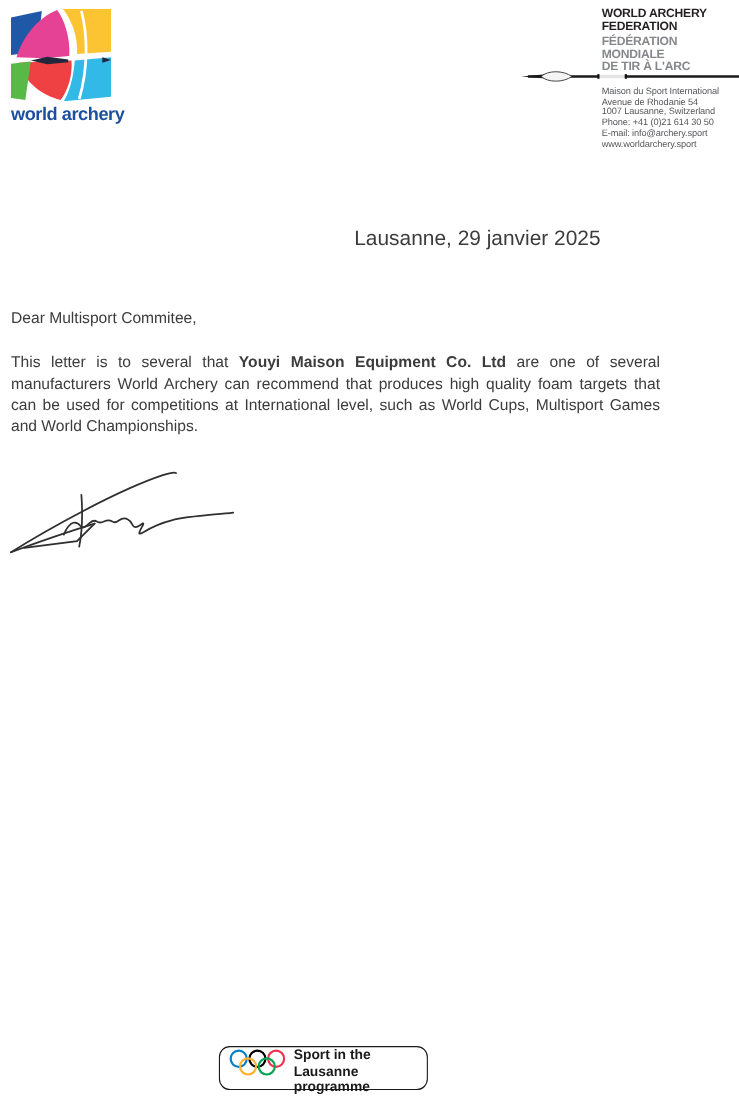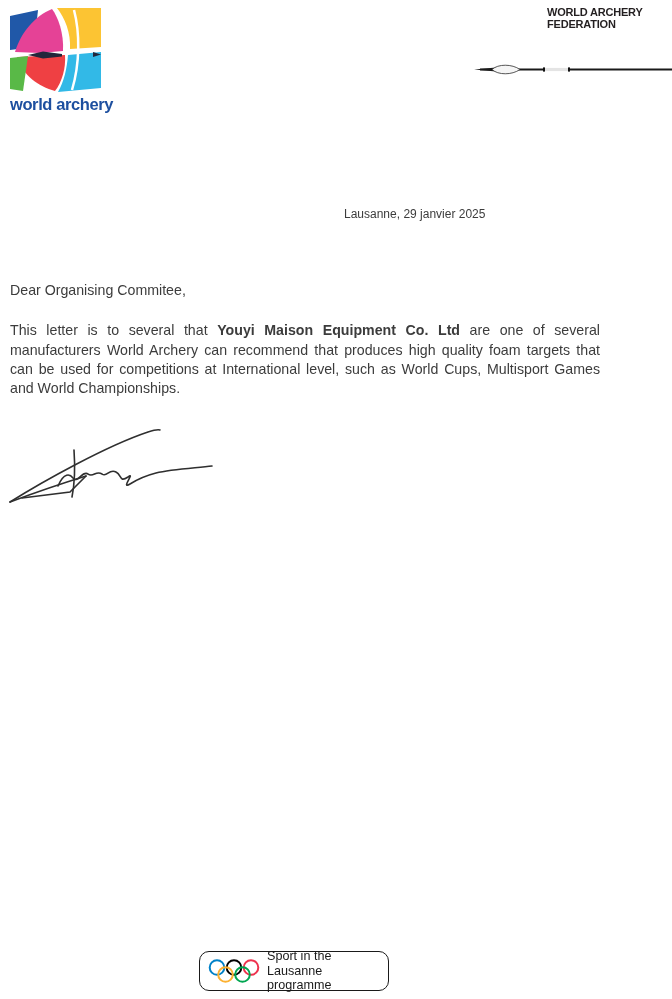--- a/index.html
+++ b/index.html
@@ -14,35 +14,35 @@
     margin-top:3px;font-size:16.5px;font-weight:bold;letter-spacing:-0.4px;
     color:#1d4f9f;white-space:nowrap;
   }
   .org-block{position:absolute;left:547px;top:7px;width:125px;}
   .org-en{font-size:11px;font-weight:bold;line-height:11.5px;color:#231f20;letter-spacing:-0.2px;}
   .org-fr{margin-top:3px;font-size:11px;font-weight:bold;line-height:11.5px;color:#85878a;letter-spacing:-0.2px;}
   .arrow-graphic{position:absolute;left:450px;top:63px;width:222px;height:13px;}
   .address{position:absolute;left:547px;top:78px;width:125px;
     font-size:8.4px;line-height:9.7px;color:#55565a;letter-spacing:-0.1px;}
   
-  .dateline{position:absolute;left:344px;top:207px;font-size:12px;color:#3c3c3c;}
+  .dateline{position:absolute;left:322px;top:207px;font-size:19px;color:#3c3c3c;}
   .letter-body{position:absolute;left:10px;top:281px;width:590px;
     font-size:14.2px;line-height:19.3px;color:#3c3c3c;}
   .letter-body p{margin:0;}
   .salutation{margin:0;}
   .para1{margin-top:21px !important;text-align:justify;text-align-last:left;}
   .para2{margin-top:19px !important;}
   .closing{margin-top:14px !important;}
   .signature{display:block;margin:26px 0 0 -2px;}
   .signer{margin-top:20px !important;}
   
   .olympic-box{
     position:absolute;left:199px;top:951px;width:188px;height:38px;
     border:1.6px solid #1a1a1a;border-radius:10px;background:#fff;
-    display:flex;align-items:center;
+    display:flex;font-weight:bold;
   }
   .rings{margin-left:7px;flex:0 0 auto;}
   .olympic-label{margin-left:6px;font-size:12.6px;line-height:14.5px;color:#1a1a1a;}
 </style>
 </head>
 <body>
 
 <div class="page">
 
   <div class="logo">
@@ -58,36 +58,49 @@
       <polygon points="83,44 91,46.5 83,49" fill="#23273b"></polygon>
     </svg>
     <div class="wordmark">world archery</div>
   </div>
 
   <div class="org-block">
     <div class="org-en">
       <div>WORLD ARCHERY</div>
       <div>FEDERATION</div>
     </div>
+    <div class="org-fr">
+      <div>FÉDÉRATION</div>
+      <div>MONDIALE</div>
+      <div>DE TIR À L'ARC</div>
+    </div>
   </div>
 
   <svg class="arrow-graphic" viewBox="0 0 222 13">
     <line x1="30" y1="6.5" x2="222" y2="6.5" stroke="#1a1a1a" stroke-width="2.2"></line>
     <polygon points="24,6.5 46,4.6 46,8.4" fill="#1a1a1a"></polygon>
     <path d="M42,6.5 C48,0.8 62,0.8 70,6.5 C62,12.2 48,12.2 42,6.5 Z" fill="#f5f5f5" stroke="#444" stroke-width="0.9"></path>
     <rect x="94" y="4.9" width="24" height="3.2" fill="#e4e4e4"></rect>
     <rect x="93" y="4.4" width="2" height="4.2" fill="#111"></rect>
     <rect x="118" y="4.4" width="2" height="4.2" fill="#111"></rect>
   </svg>
 
+  <div class="address">
+    <div>Maison du Sport International</div>
+    <div>Avenue de Rhodanie 54</div>
+    <div>1007 Lausanne, Switzerland</div>
+    <div>Phone: +41 (0)21 614 30 50</div>
+    <div>E-mail: info@archery.sport</div>
+    <div>www.worldarchery.sport</div>
+  </div>
 
   <div class="dateline">Lausanne, 29 janvier 2025</div>
 
   <div class="letter-body">
-    <p class="salutation">Dear Organising Commitee,</p>
+    <p class="salutation">Dear Multisport Commitee,</p>
 
     <p class="para1"><span>This letter is to several that </span><b>Youyi Maison Equipment Co. Ltd</b><span>  are one of several manufacturers World Archery can recommend that produces high quality foam targets that can be used for competitions at International level, such as World Cups, Multisport Games and World Championships.</span></p>
 
 
 
     <svg class="signature" width="212" height="84" viewBox="0 0 212 84">
       <g fill="none" stroke="#2f2f2f" stroke-width="1.6" stroke-linecap="round">
         <path d="M2,78 C34,58 98,22 140,8 C146,6 150,5 152,6"></path>
         <path d="M2,78 C26,69 52,60 78,52"></path>
         <path d="M14,74 L62,68 L78,52"></path>

